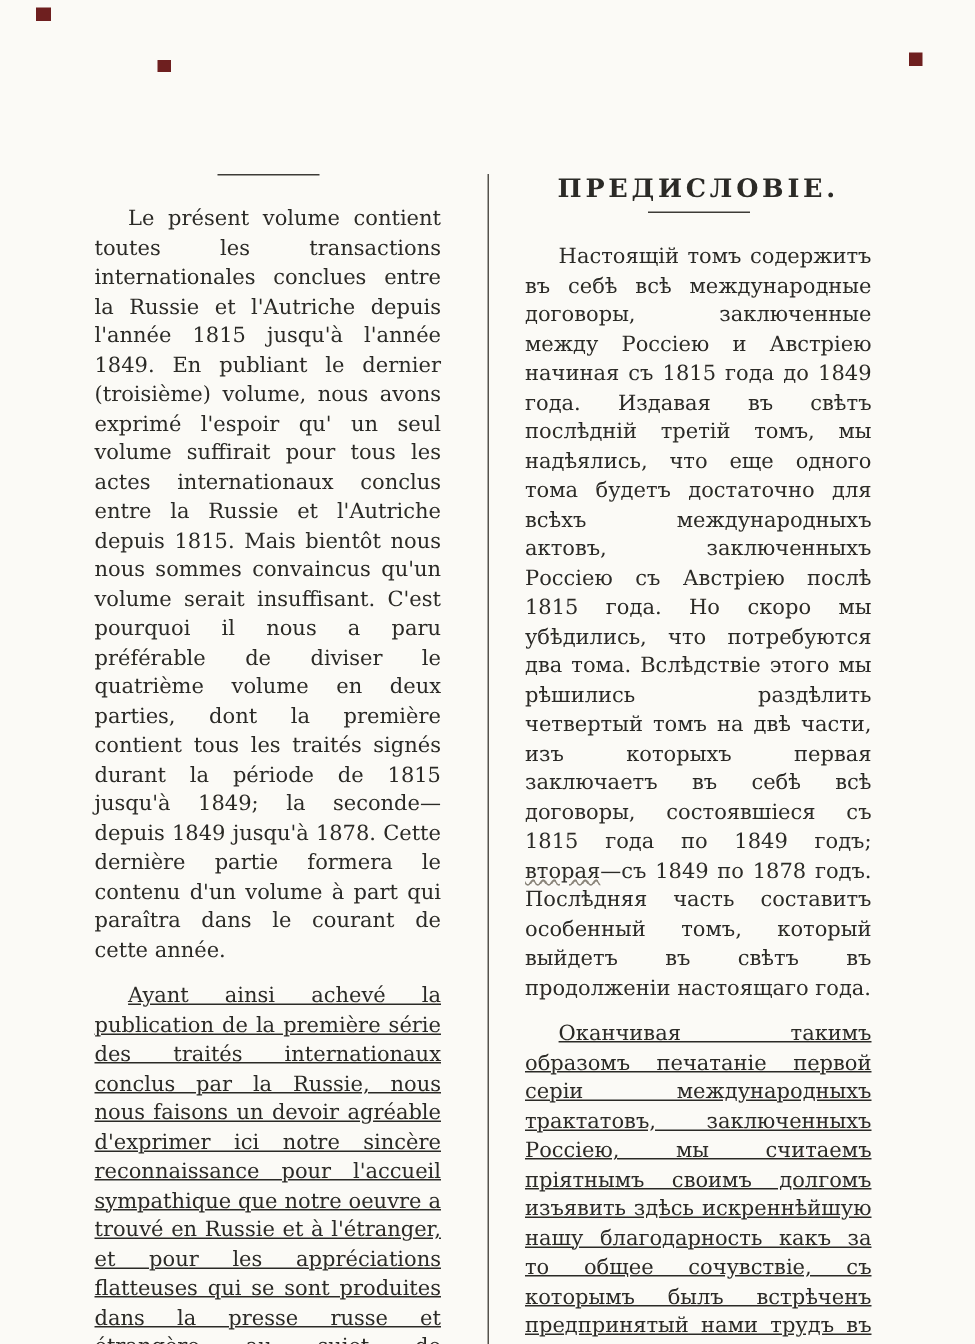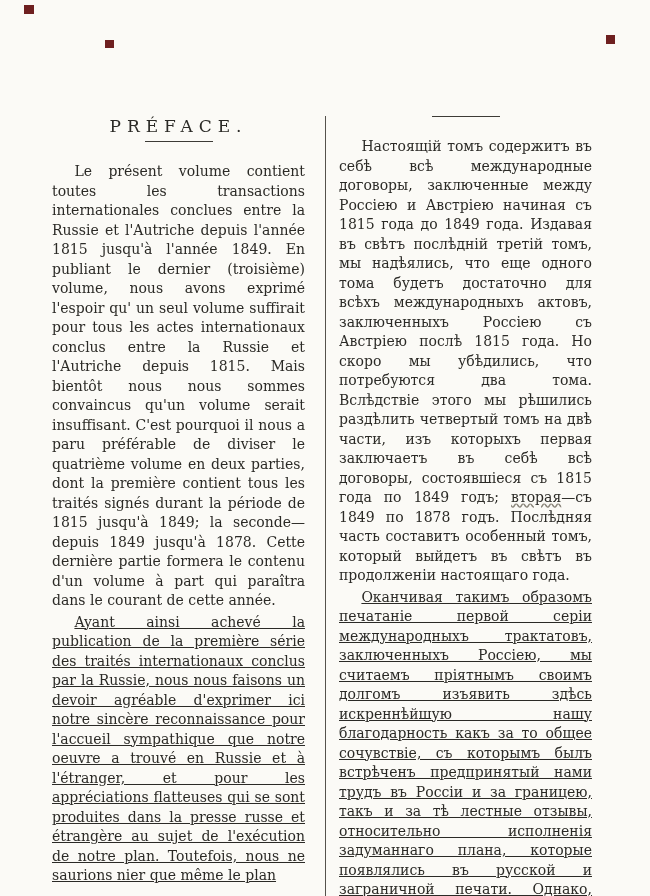--- a/index.html
+++ b/index.html
@@ -57,21 +57,21 @@
     letter-spacing: 2.5px;
   }
   .title-rule {
     width: 68px;
     height: 1px;
     background: #3d3b36;
     margin: 0 auto 20px auto;
   }
 
   .paras p {
-    margin: 0;
+    margin: 11px;
     font-size: 14px;
     line-height: 19.5px;
     text-align: justify;
     text-indent: 1.6em;
   }
   .paras p + p {
     margin-top: 2px;
     text-decoration: underline;
   }
   .paras .em {
@@ -89,31 +89,31 @@
 
 <div class="page">
 
   <div class="reg-mark m1" style="background-color: rgb(110, 31, 31);"></div>
   <div class="reg-mark m2" style="background-color: rgb(110, 31, 31);"></div>
   <div class="reg-mark m3" style="background-color: rgb(110, 31, 31);"></div>
 
   <div class="content">
 
     <div class="col col-left" lang="fr">
-      <h1 class="col-title">PRÉFACE.</h1>
       <div class="title-rule"></div>
       <div class="paras">
           <p><span>Le présent volume contient toutes les transactions internationales conclues entre la Russie et l'Autriche depuis l'année 1815 jusqu'à l'année 1849. En publiant le dernier (troisième) volume, nous avons exprimé l'espoir qu' un seul volume suffirait pour tous les actes internationaux conclus entre la Russie et l'Autriche depuis 1815. Mais bientôt nous nous sommes convaincus qu'un volume serait insuffisant. C'est pourquoi il nous a paru préférable de diviser le quatrième volume en deux parties, dont la </span><span class="em">première</span><span> contient tous les traités signés durant la période de 1815 jusqu'à 1849; la </span><span class="em">seconde</span><span>—depuis 1849 jusqu'à 1878. Cette dernière partie formera le contenu d'un volume à part qui paraîtra dans le courant de cette année.</span></p>
           <p><span>Ayant ainsi achevé la publication de la première série des traités internationaux conclus par la Russie, nous nous faisons un devoir agréable d'exprimer ici notre sincère reconnaissance pour l'accueil sympathique que notre oeuvre a trouvé en Russie et à l'étranger, et pour les appréciations flatteuses qui se sont produites dans la presse russe et étrangère au sujet de l'exécution de notre plan. Toutefois, nous ne saurions nier que même le plan</span></p>
         </div>
     </div>
 
     <div class="col-divider"></div>
 
     <div class="col col-right" lang="ru">
+      <h1 class="col-title">ПРЕДИСЛОВІЕ.</h1>
       <div class="title-rule"></div>
       <div class="paras">
           <p><span>Настоящій томъ содержитъ въ себѣ всѣ международные договоры, заключенные между Россіею и Австріею начиная съ 1815 года до 1849 года. Издавая въ свѣтъ послѣдній третій томъ, мы надѣялись, что еще одного тома будетъ достаточно для всѣхъ международныхъ актовъ, заключенныхъ Россіею съ Австріею послѣ 1815 года. Но скоро мы убѣдились, что потребуются два тома. Вслѣдствіе этого мы рѣшились раздѣлить четвертый томъ на двѣ части, изъ которыхъ </span><span class="em">первая</span><span> заключаетъ въ себѣ всѣ договоры, состоявшіеся съ 1815 года по 1849 годъ; </span><span class="em pencil">вторая</span><span>—съ 1849 по 1878 годъ. Послѣдняя часть составитъ особенный томъ, который выйдетъ въ свѣтъ въ продолженіи настоящаго года.</span></p>
           <p><span>Оканчивая такимъ образомъ печатаніе первой серіи международныхъ трактатовъ, заключенныхъ Россіею, мы считаемъ пріятнымъ своимъ долгомъ изъявить здѣсь искреннѣйшую нашу благодарность какъ за то общее сочувствіе, съ которымъ былъ встрѣченъ предпринятый нами трудъ въ Россіи и за границею, такъ и за тѣ лестные отзывы, относительно исполненія задуманнаго плана, которые появлялись въ русской и заграничной печати. Однако, нельзя</span></p>
         </div>
     </div>
 
   </div>
 </div>
 

